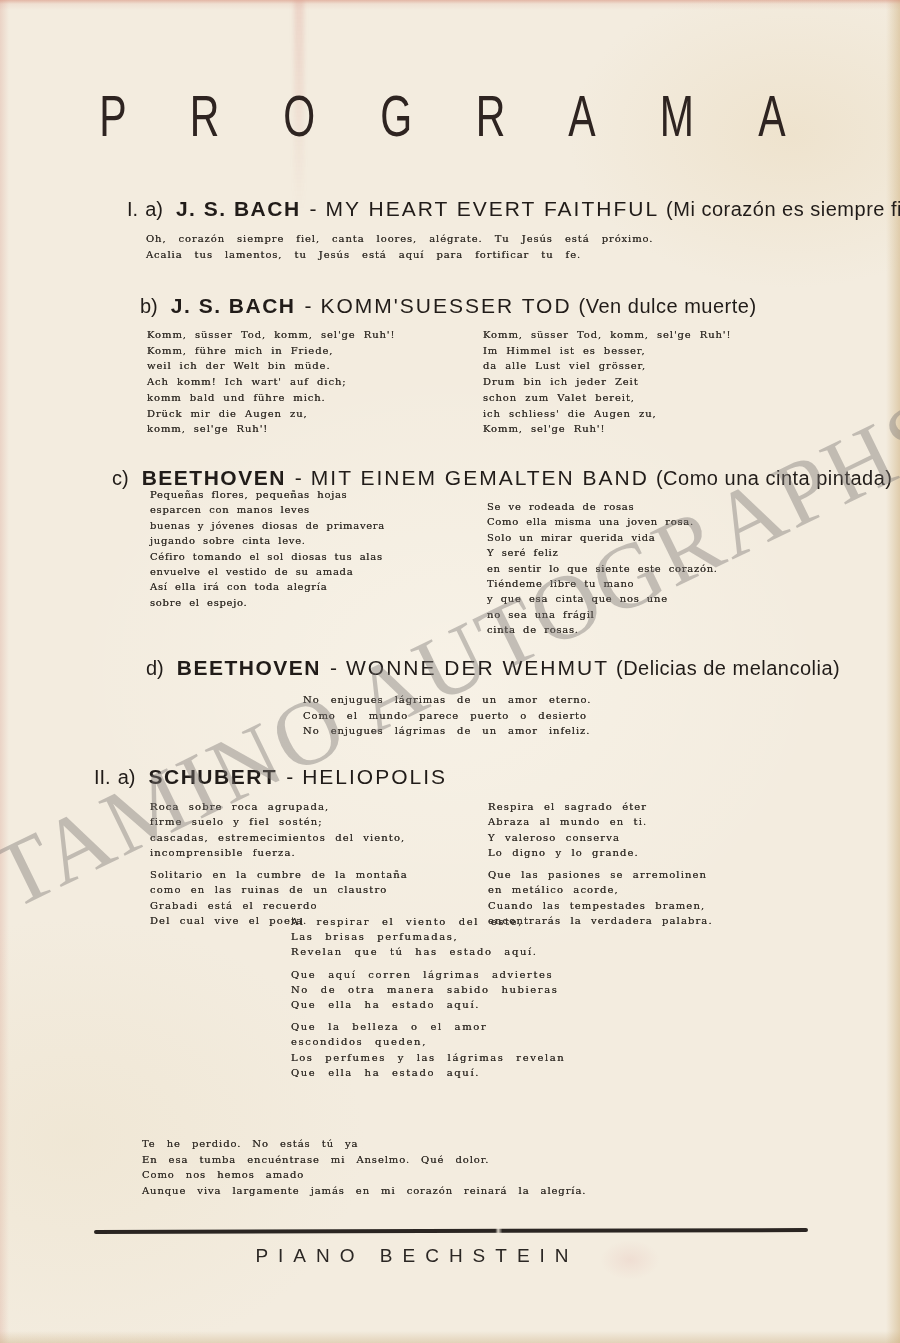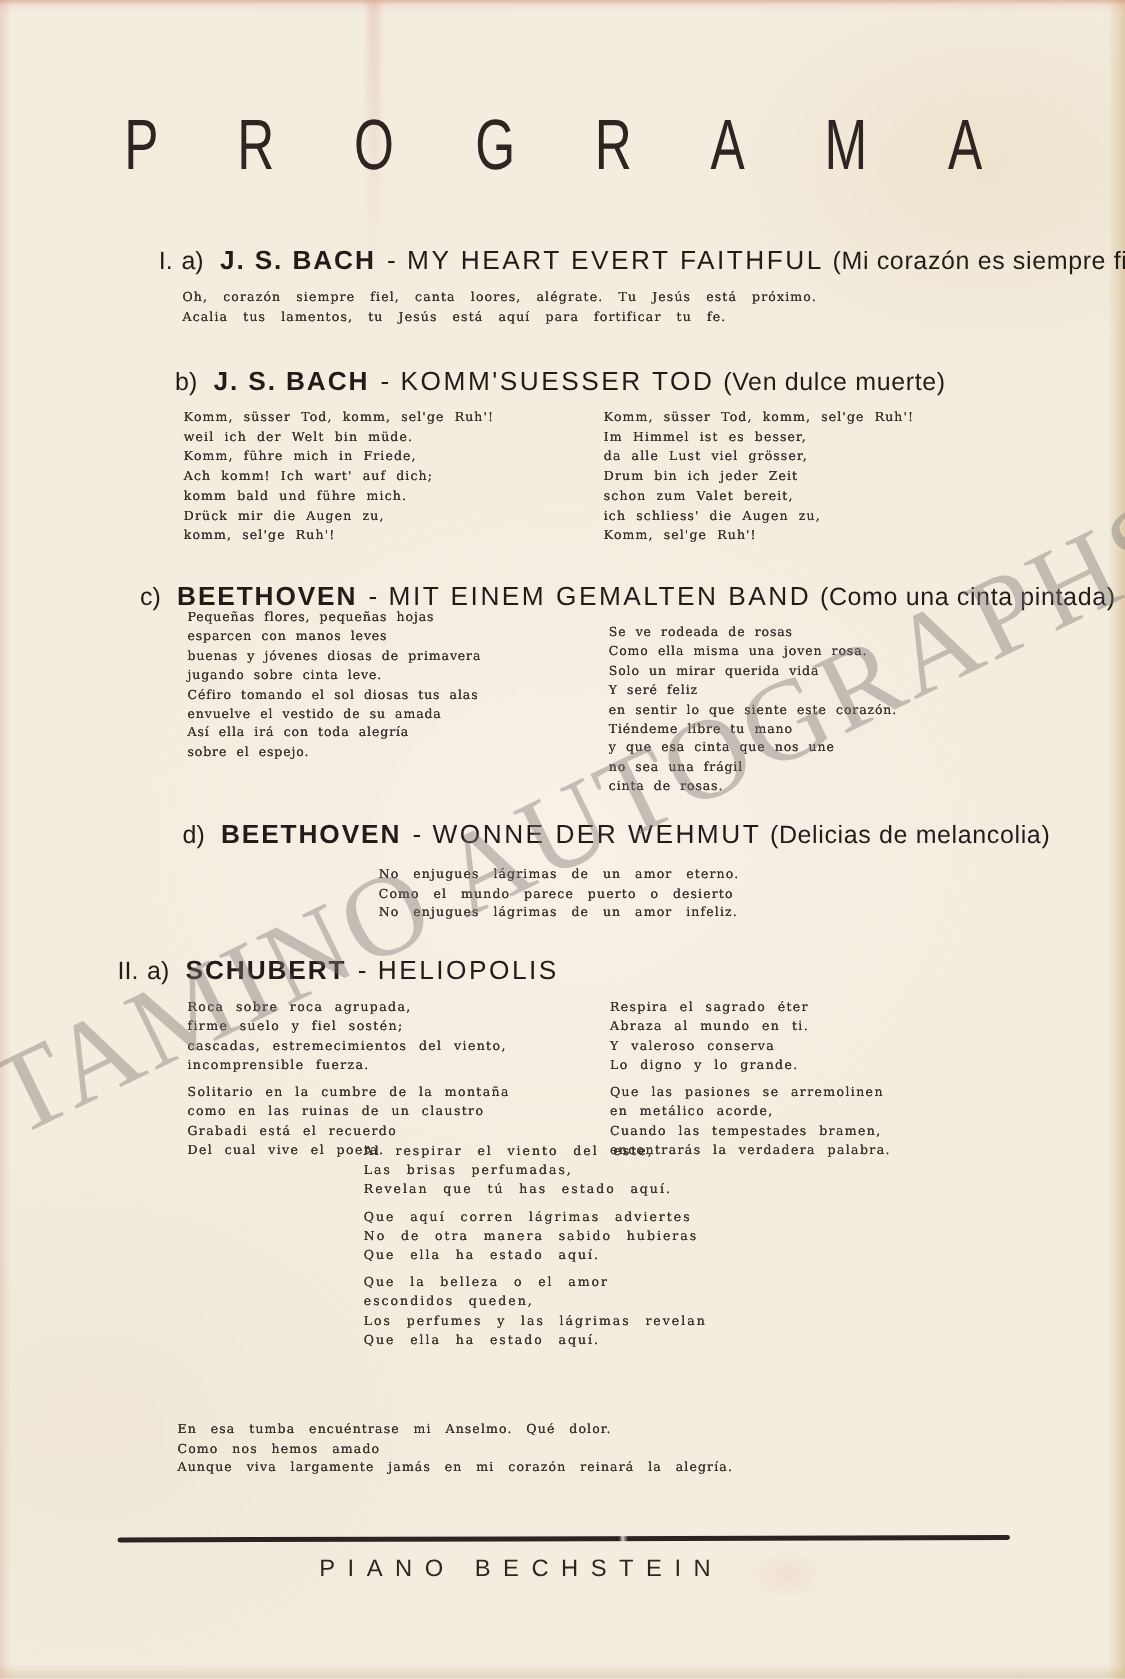--- a/index.html
+++ b/index.html
@@ -97,22 +97,22 @@
         <div class="pline">Acalia tus lamentos, tu Jesús está aquí para fortificar tu fe.</div>
       </div>
   </section>
 
   <section class="sec" style="top:293px">
     <div class="heading" style="margin-left:116px">
       <span class="letter">b)</span><span class="composer">J. S. BACH</span><span class="dash">-</span><span class="work">KOMM'SUESSER TOD</span><span class="subtitle">(Ven dulce muerte)</span>
     </div>
     <div class="poem block-b" style="left:147px; top:34px">
         <div class="pline">Komm, süsser Tod, komm, sel'ge Ruh'!</div>
+        <div class="pline">Komm, führe mich in Friede,</div>
         <div class="pline">weil ich der Welt bin müde.</div>
-        <div class="pline">Komm, führe mich in Friede,</div>
         <div class="pline">Ach komm! Ich wart' auf dich;</div>
         <div class="pline">komm bald und führe mich.</div>
         <div class="pline">Drück mir die Augen zu,</div>
         <div class="pline">komm, sel'ge Ruh'!</div>
       </div>
     <div class="poem block-b" style="left:483px; top:34px">
         <div class="pline">Komm, süsser Tod, komm, sel'ge Ruh'!</div>
         <div class="pline">Im Himmel ist es besser,</div>
         <div class="pline">da alle Lust viel grösser,</div>
         <div class="pline">Drum bin ich jeder Zeit</div>
@@ -207,20 +207,21 @@
           <div class="pline">Que la belleza o el amor</div>
           <div class="pline">escondidos queden,</div>
           <div class="pline">Los perfumes y las lágrimas revelan</div>
           <div class="pline">Que ella ha estado aquí.</div>
         </div>
     </div>
   </section>
 
   <section class="sec" style="top:1100px">
     <div class="poem block-2b" style="left:142px; top:36px">
+        <div class="pline">Te he perdido. No estás tú ya</div>
         <div class="pline">En esa tumba encuéntrase mi Anselmo. Qué dolor.</div>
         <div class="pline">Como nos hemos amado</div>
         <div class="pline">Aunque viva largamente jamás en mi corazón reinará la alegría.</div>
       </div>
   </section>
 
   <div class="rule"></div>
   <div class="piano">PIANO BECHSTEIN</div>
 
 </main>

